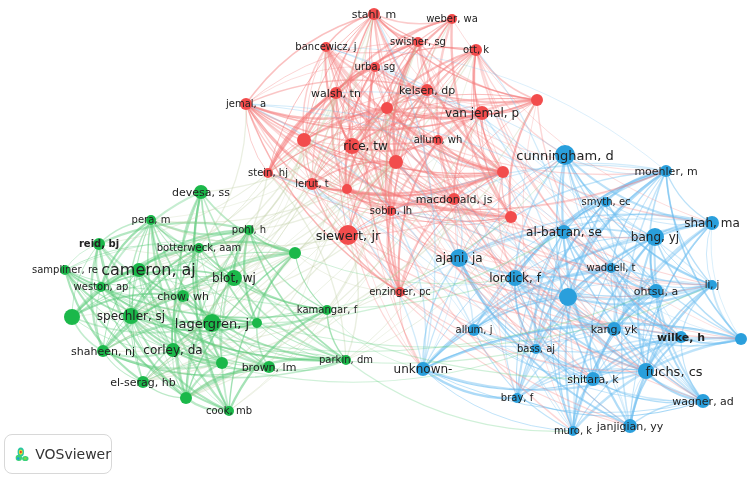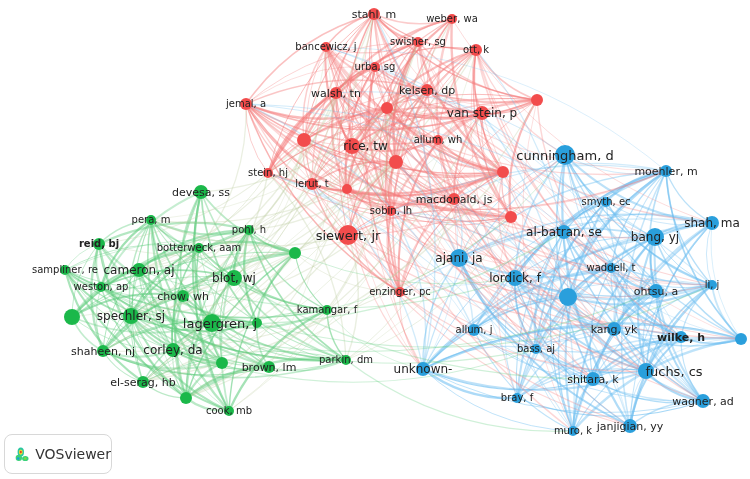--- a/index.html
+++ b/index.html
@@ -729,41 +729,41 @@
       <div class="node-dot" style="left: 573px; top: 431px; width: 10px; height: 10px; background: radial-gradient(circle at 40% 40%, rgb(42, 159, 220), rgb(42, 159, 220) 60%, rgba(42, 159, 220, 0.867));"></div>
       <div class="node-label" style="left: 374px; top: 14px; font-size: 11px;">stahl, m</div>
       <div class="node-label" style="left: 452px; top: 19px; font-size: 10px;">weber, wa</div>
       <div class="node-label" style="left: 326px; top: 47px; font-size: 10px;">bancewicz, j</div>
       <div class="node-label" style="left: 418px; top: 42px; font-size: 10px;">swisher, sg</div>
       <div class="node-label" style="left: 476px; top: 50px; font-size: 10px;">ott, k</div>
       <div class="node-label" style="left: 375px; top: 67px; font-size: 10px;">urba, sg</div>
       <div class="node-label" style="left: 336px; top: 93px; font-size: 11px;">walsh, tn</div>
       <div class="node-label" style="left: 427px; top: 90px; font-size: 11px;">kelsen, dp</div>
       <div class="node-label" style="left: 246px; top: 104px; font-size: 10px;">jemal, a</div>
-      <div class="node-label" style="left: 482px; top: 113px; font-size: 12px;">van stein, p</div>
+      <div class="node-label" style="left: 482px; top: 113px; font-size: 12px;">van jemal, p</div>
       <div class="node-label" style="left: 352px; top: 146px; font-size: 12px; padding-left: 27px;">rice, tw</div>
       <div class="node-label" style="left: 438px; top: 140px; font-size: 10px; text-align: center;">allum, wh</div>
       <div class="node-label" style="left: 268px; top: 173px; font-size: 10px;">stein, hj</div>
       <div class="node-label" style="left: 312px; top: 184px; font-size: 10px;">lerut, t</div>
       <div class="node-label" style="left: 454px; top: 199px; font-size: 11px;">macdonald, js</div>
       <div class="node-label" style="left: 391px; top: 211px; font-size: 10px;">sobin, lh</div>
       <div class="node-label" style="left: 348px; top: 235px; font-size: 13px;">siewert, jr</div>
       <div class="node-label" style="left: 400px; top: 292px; font-size: 10px;">enzinger, pc</div>
       <div class="node-label" style="left: 201px; top: 192px; font-size: 11px;">devesa, ss</div>
       <div class="node-label" style="left: 151px; top: 220px; font-size: 10px;">pera, m</div>
       <div class="node-label" style="left: 249px; top: 230px; font-size: 10px;">pohl, h</div>
       <div class="node-label" style="left: 99px; top: 244px; font-size: 10px; font-weight: bold;">reid, bj</div>
       <div class="node-label" style="left: 199px; top: 248px; font-size: 10px;">botterweck, aam</div>
       <div class="node-label" style="left: 65px; top: 270px; font-size: 10px;">sampliner, re</div>
-      <div class="node-label" style="left: 139px; top: 270px; font-size: 12px;">cameron, aj</div>
+      <div class="node-label" style="left: 139px; top: 270px; font-size: 16px; padding-left: 19px;">cameron, aj</div>
       <div class="node-label" style="left: 234px; top: 278px; font-size: 12px;">blot, wj</div>
       <div class="node-label" style="left: 101px; top: 287px; font-size: 10px;">weston, ap</div>
       <div class="node-label" style="left: 183px; top: 296px; font-size: 11px;">chow, wh</div>
       <div class="node-label" style="left: 131px; top: 316px; font-size: 12px;">spechler, sj</div>
-      <div class="node-label" style="left: 220px; top: 323px; font-size: 13px;">lagergren, j</div>
+      <div class="node-label" style="left: 212px; top: 323px; font-size: 13px;">lagergren, j</div>
       <div class="node-label" style="left: 327px; top: 310px; font-size: 10px;">kamangar, f</div>
       <div class="node-label" style="left: 103px; top: 351px; font-size: 11px;">shaheen, nj</div>
       <div class="node-label" style="left: 173px; top: 350px; font-size: 12px;">corley, da</div>
       <div class="node-label" style="left: 269px; top: 367px; font-size: 11px;">brown, lm</div>
       <div class="node-label" style="left: 346px; top: 360px; font-size: 10px;">parkin, dm</div>
       <div class="node-label" style="left: 143px; top: 382px; font-size: 11px;">el-serag, hb</div>
       <div class="node-label" style="left: 229px; top: 411px; font-size: 10px;">cook, mb</div>
       <div class="node-label" style="left: 565px; top: 155px; font-size: 13px;">cunningham, d</div>
       <div class="node-label" style="left: 666px; top: 171px; font-size: 11px;">moehler, m</div>
       <div class="node-label" style="left: 606px; top: 202px; font-size: 10px;">smyth, ec</div>

